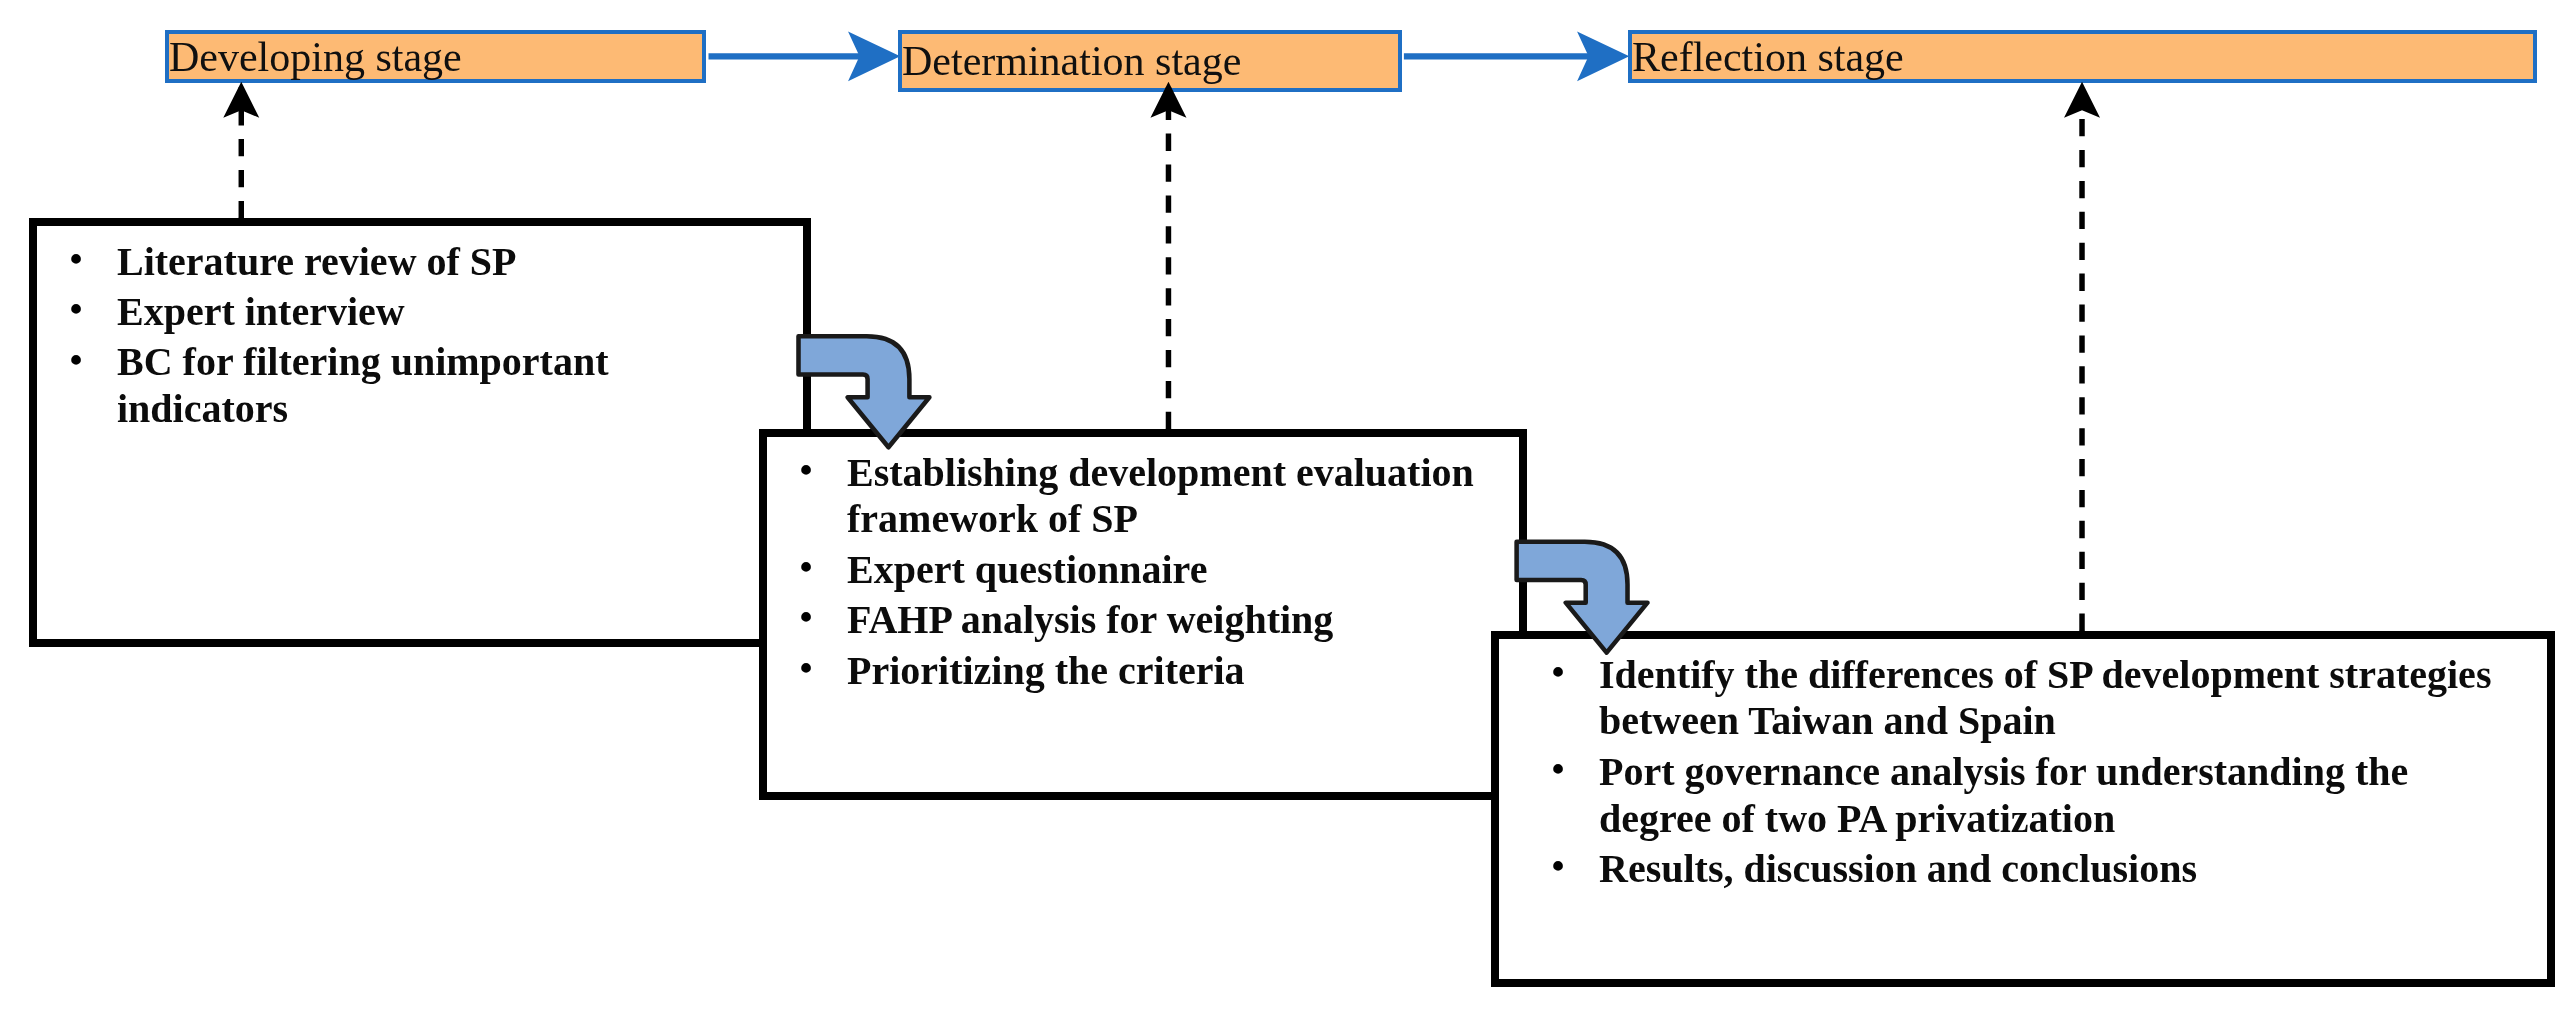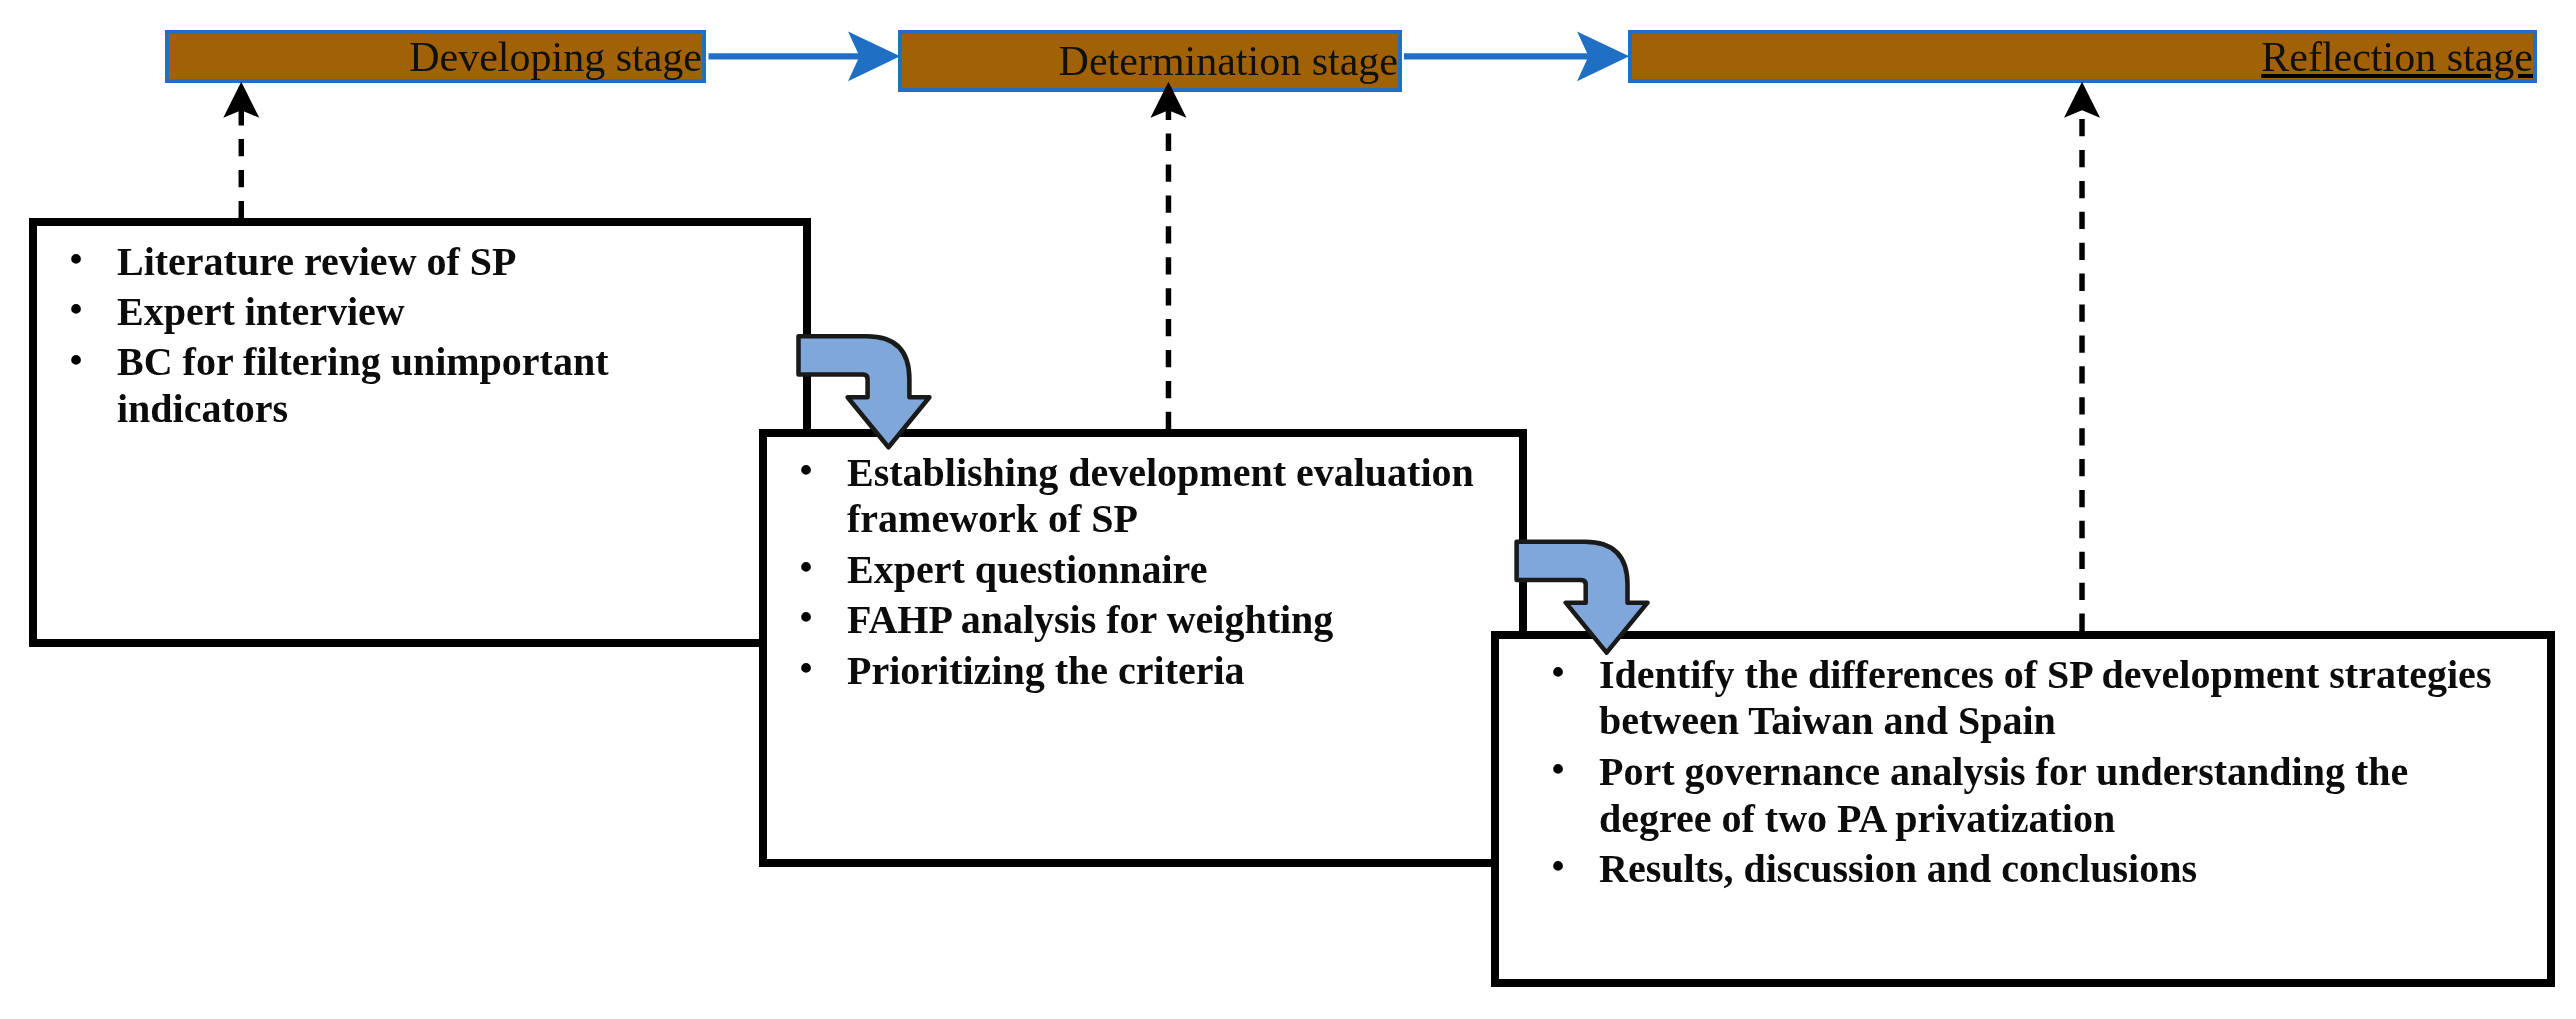--- a/index.html
+++ b/index.html
@@ -15,24 +15,24 @@
     background: #ffffff;
     overflow: hidden;
     font-family: "Liberation Serif", "DejaVu Serif", serif;
   }
 
   
   .stage-box {
     position: absolute;
     box-sizing: border-box;
     border: 4.5px solid #1F6FC4;
-    background: #a16207;
+    background: #fdba74;
     display: flex;
     align-items: center;
-    justify-content: flex-end;
+    justify-content: flex-start;
   }
   .stage-label {
     font-size: 42px;
     color: #101010;
     line-height: 1;
     white-space: nowrap;
   }
 
   
   .content-box {
@@ -108,21 +108,21 @@
   </svg>
 
   <div class="stage-box" style="left:165px; top:30px; width:541px; height:53px;">
     <span class="stage-label">Developing stage</span>
   </div>
 
   <div class="stage-box" style="left:898px; top:30px; width:504px; height:62px;">
     <span class="stage-label">Determination stage</span>
   </div>
 
-  <div class="stage-box" style="left:1628px; top:30px; width:909px; height:53px;text-decoration:underline;">
+  <div class="stage-box" style="left:1628px; top:30px; width:909px; height:53px;">
     <span class="stage-label">Reflection stage</span>
   </div>
 
   <div class="content-box" style="left:29px; top:218px; width:782px; height:429px; z-index:3;">
     <ul class="bullet-list">
       <li class="bullet-item">Literature review of SP</li>
       <li class="bullet-item">Expert interview</li>
       <li class="bullet-item">BC for filtering unimportant indicators</li>
     </ul>
   </div>
@@ -133,21 +133,21 @@
              L 1000,437
              L 1022,437
              L 977,492
              L 932,437
              L 954,437
              L 954,417
              Q 954,412 949,412
              L 878,412 Z" fill="#7FA7D9" stroke="#1A1A1A" stroke-width="5" stroke-linejoin="round"></path>
   </svg>
 
-  <div class="content-box" style="left:759px; top:429px; width:768px; height:438px; z-index:3;">
+  <div class="content-box" style="left:759px; top:429px; width:768px; height:371px; z-index:3;">
     <ul class="bullet-list">
       <li class="bullet-item">Establishing development evaluation framework of SP</li>
       <li class="bullet-item">Expert questionnaire</li>
       <li class="bullet-item">FAHP analysis for weighting</li>
       <li class="bullet-item">Prioritizing the criteria</li>
     </ul>
   </div>
 
   <svg class="layer layer-over" viewBox="0 0 2833 1121" width="2576" height="1019" style="z-index:4;">
     <path d="M 1668,596 L 1743,596

